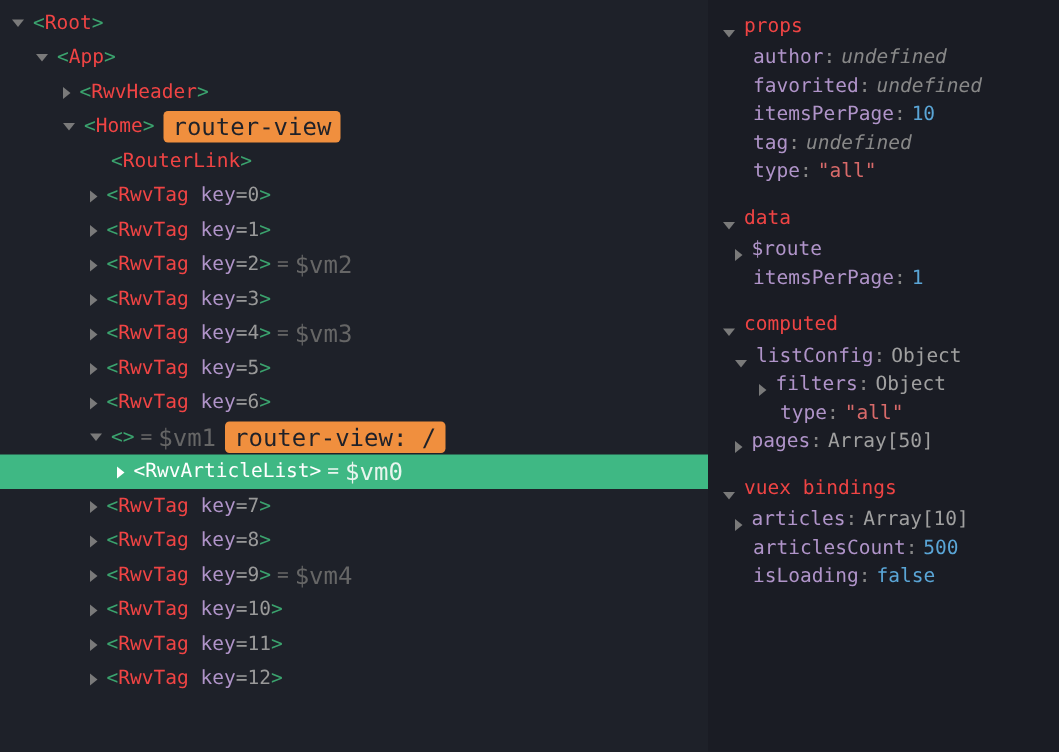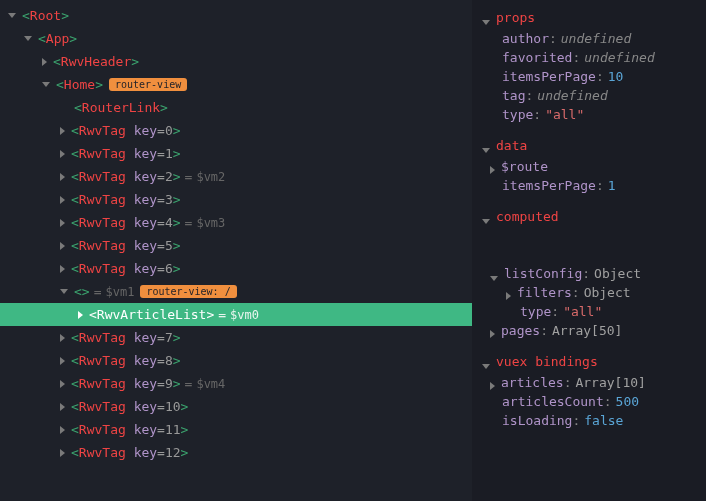--- a/index.html
+++ b/index.html
@@ -52,25 +52,25 @@
 .tag { color: #ef4444; }
 .tag-bracket { color: #3ba36e; }
 .attr-key { color: #b094c9; }
 .attr-eq { color: #999; }
 .attr-val { color: #999; }
 .badge {
   background: #f08f3e;
   color: #1e2129;
   padding: 1px 6px;
   border-radius: 3px;
-  font-size: 10px;
+  font-size: 16px;
   margin-left: 6px;
 }
 .eq-sign { color: #666; margin: 0 4px; }
-.vm-ref { color: #666; font-size: 12px; }
+.vm-ref { color: #666; font-size: 16px; }
 .tree-row.selected {
   background: #3fb884;
   color: #fff;
 }
 .tree-row.selected .tag,
 .tree-row.selected .tag-bracket { color: #fff; }
 .tree-row.selected .arrow.right { border-left-color: #fff; }
 .tree-row.selected .eq-sign,
 .tree-row.selected .vm-ref { color: #e8f5ee; }
 .indent-0 { padding-left: 8px; }
@@ -350,21 +350,21 @@
     <span class="prop-key">itemsPerPage</span>
       <span class="prop-colon">:</span>
     <span class="prop-number">1</span>
   </div>
 
   <div class="section-gap"></div>
   <div class="section-header">
     <span class="prop-arrow down"></span>
     <span>computed</span>
   </div>
-  <div class="prop-row" style="padding-left:14px;margin-top:36px;">
+  <div class="prop-row" style="padding-left:14px;">
     <span class="prop-arrow down"></span>
     <span class="prop-key">listConfig</span>
       <span class="prop-colon">:</span>
     <span class="prop-type">Object</span>
   </div>
   <div class="prop-row nested" style="padding-left:30px;">
     <span class="prop-arrow right"></span>
     <span class="prop-key">filters</span>
       <span class="prop-colon">:</span>
     <span class="prop-type">Object</span>

